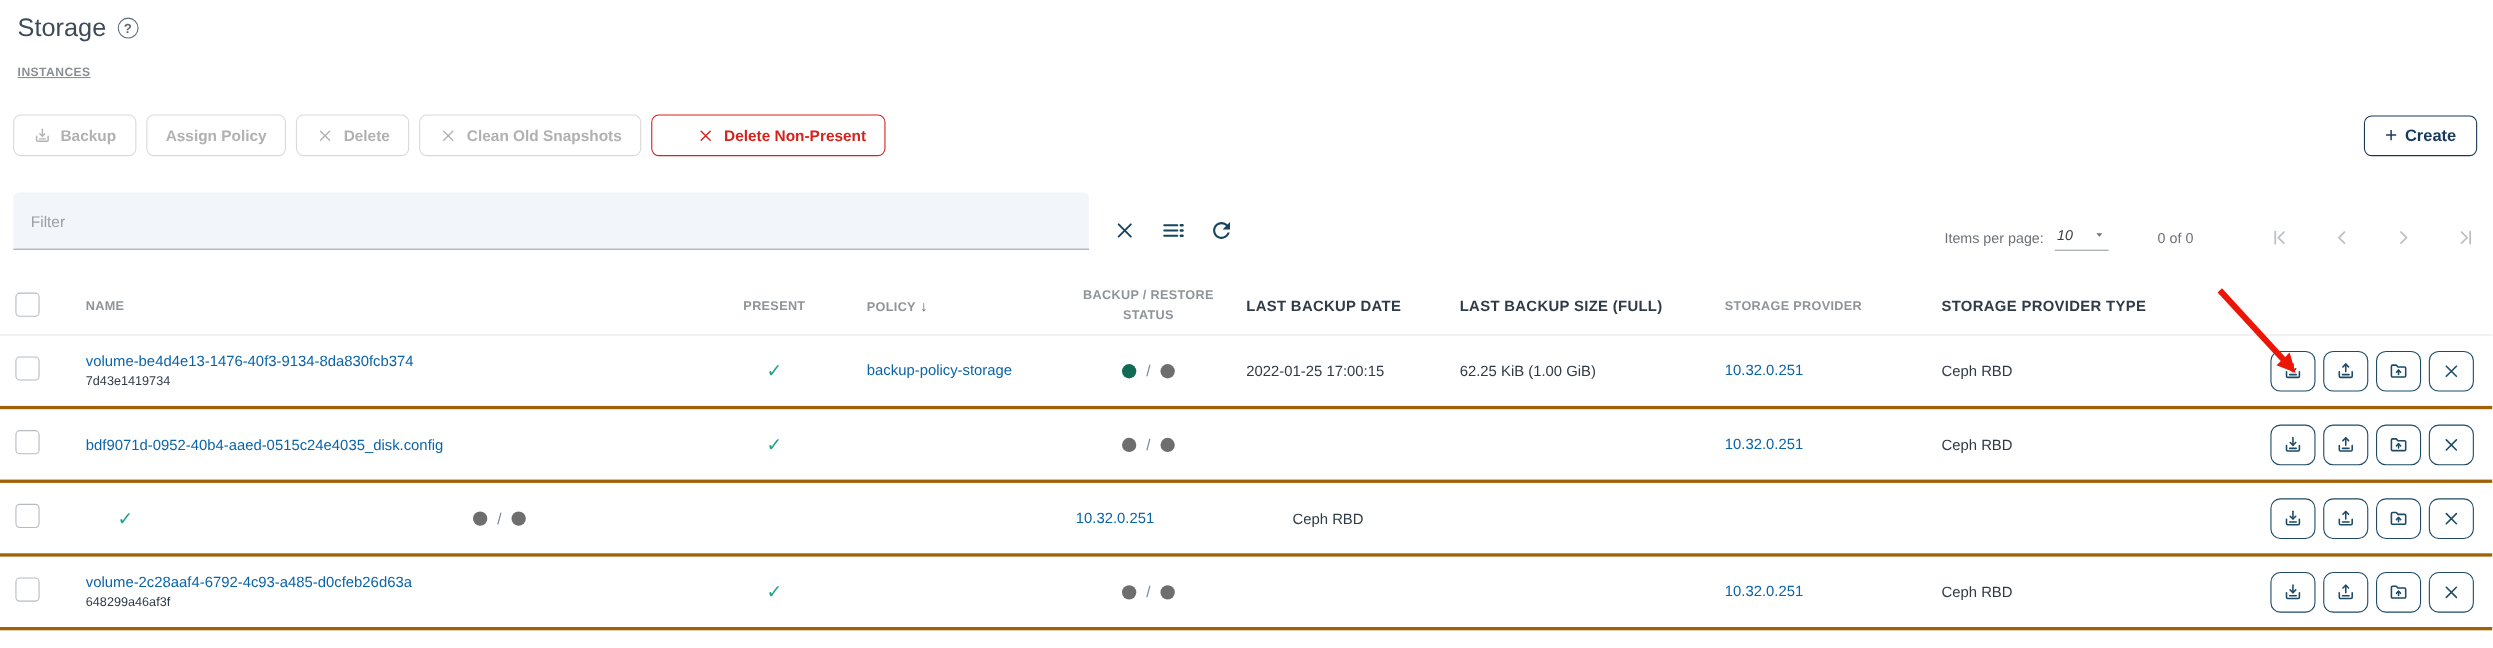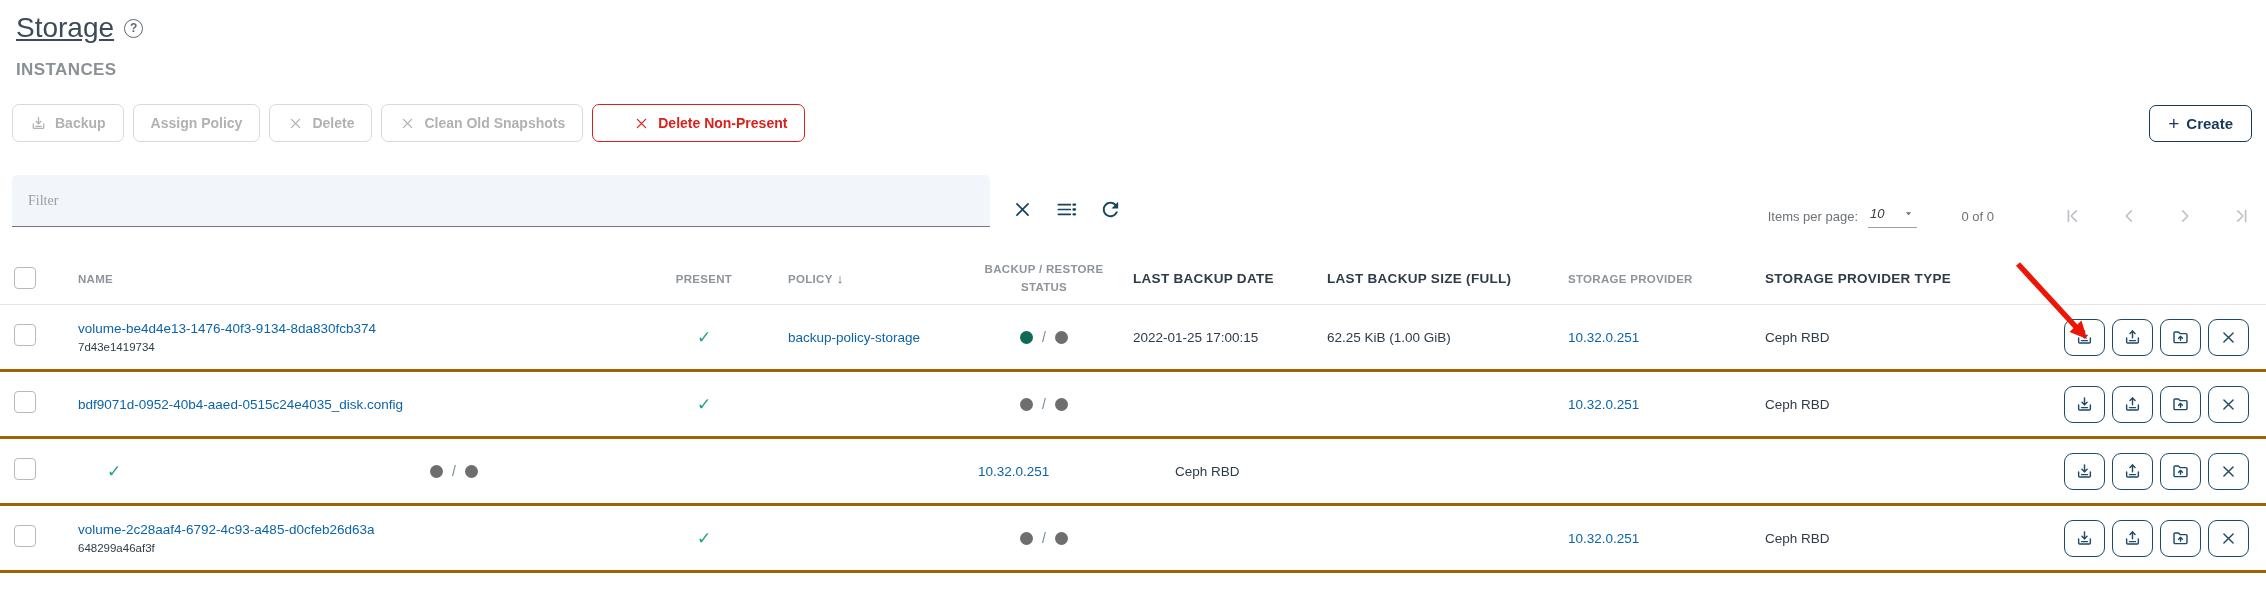--- a/index.html
+++ b/index.html
@@ -1,44 +1,44 @@
 <!DOCTYPE html>
 <html><head>
 <meta charset="utf-8">
 <style>
   * { margin:0; padding:0; box-sizing:border-box; }
   body { font-family:"Liberation Sans", sans-serif; background:#fff; }
   .page { position:relative; width:2266px; height:589px; background:#fff; overflow:hidden; }
 
   
   .title-row { position:absolute; top:12px; left:16px; display:flex; align-items:center; gap:10px; }
-  .title-row h1 { font-size:28px; font-weight:400; color:#3d4a59;text-decoration:underline; }
+  .title-row h1 { font-size:23px; font-weight:400; color:#3d4a59; }
   .help-badge { width:19px; height:19px; border:1.6px solid #5c6a77; border-radius:50%;
     color:#5c6a77; font-size:12px; font-weight:700; display:flex; align-items:center; justify-content:center; }
-  .section-label { position:absolute; top:60px; left:16px; font-size:17px; font-weight:700;
-    color:#8b9096; letter-spacing:.4px; }
+  .section-label { position:absolute; top:60px; left:16px; font-size:11px; font-weight:700;
+    color:#8b9096; letter-spacing:.4px;text-decoration:underline; }
 
   
   .toolbar { position:absolute; top:104px; left:12px; right:14px; display:flex; align-items:center; }
   .tb-left { display:flex; gap:9px; }
   .tb-btn { height:38px; padding:0 17px; background:#fff; border:1.4px solid #d9d9d9; border-radius:7px;
     color:#b1b1b1; font-size:14px; font-weight:700; font-family:inherit; display:flex; align-items:center; gap:8px; cursor:default; }
   .tb-btn .ic { width:17px; height:17px; }
   .tb-btn.danger { border-color:#d7221c; color:#d7221c; cursor:pointer;padding-left:40px; }
   .create-btn { margin-left:auto; height:37px; padding:0 18px; background:#fff; border:1.6px solid #17395b;
     border-radius:7px; color:#17395b; font-size:15px; font-weight:700; font-family:inherit;
     display:flex; align-items:center; gap:7px; cursor:pointer; }
   .create-btn .plus { font-size:19px; font-weight:400; line-height:1; }
 
   
   .filter-row { position:absolute; top:175px; left:12px; display:flex; align-items:center; }
   .filter-field { width:978px; height:52px; background:#f2f6fa; border-bottom:1.6px solid #73777c;
     border-radius:5px 5px 0 0; display:flex; align-items:center; }
   .filter-field input { width:100%; border:none; outline:none; background:transparent; padding:0 16px;
-    font-size:14px; font-family:Liberation Serif, serif; color:#3c4043; }
+    font-size:14px; font-family:Liberation Sans, sans-serif; color:#3c4043; }
   .filter-field input::placeholder { color:#9aa0a6; }
   .icon-btn { background:none; border:none; padding:0; margin-left:21px; color:#17455f; cursor:pointer;
     display:flex; align-items:center; margin-top:16px; }
   .icon-btn .ic { width:23px; height:23px; }
 
   
   .paginator { position:absolute; top:204px; right:14px; display:flex; align-items:center;
     color:#6d7277; font-size:13px; }
   .pp-label { margin-right:10px; }
   .page-size { display:flex; align-items:center; gap:18px; border-bottom:1px solid #9aa0a6;

